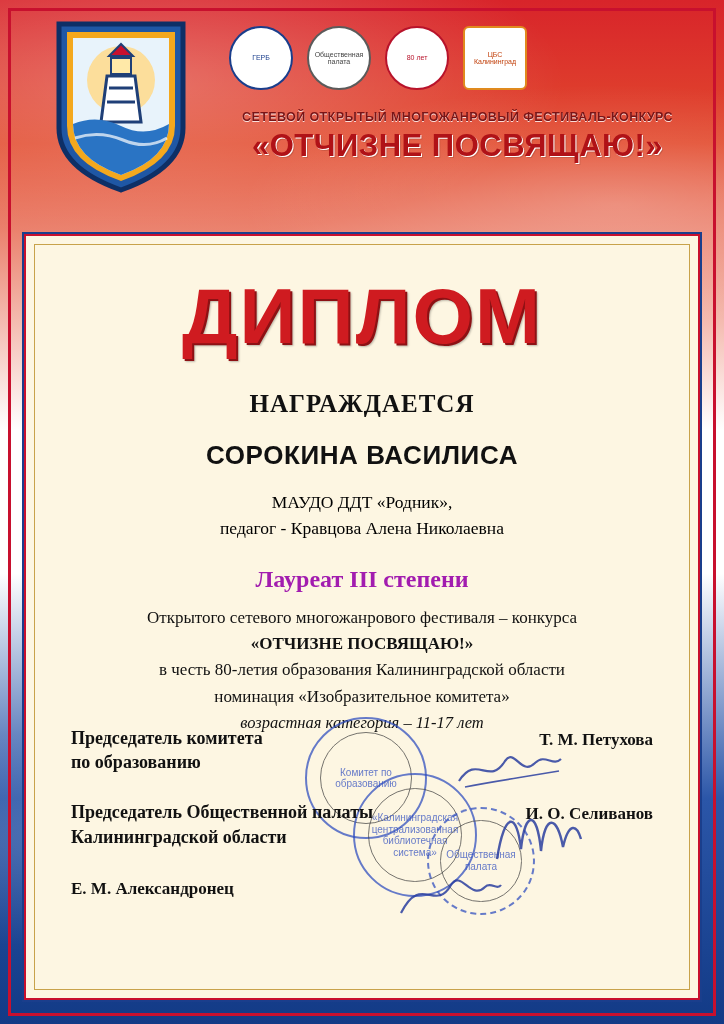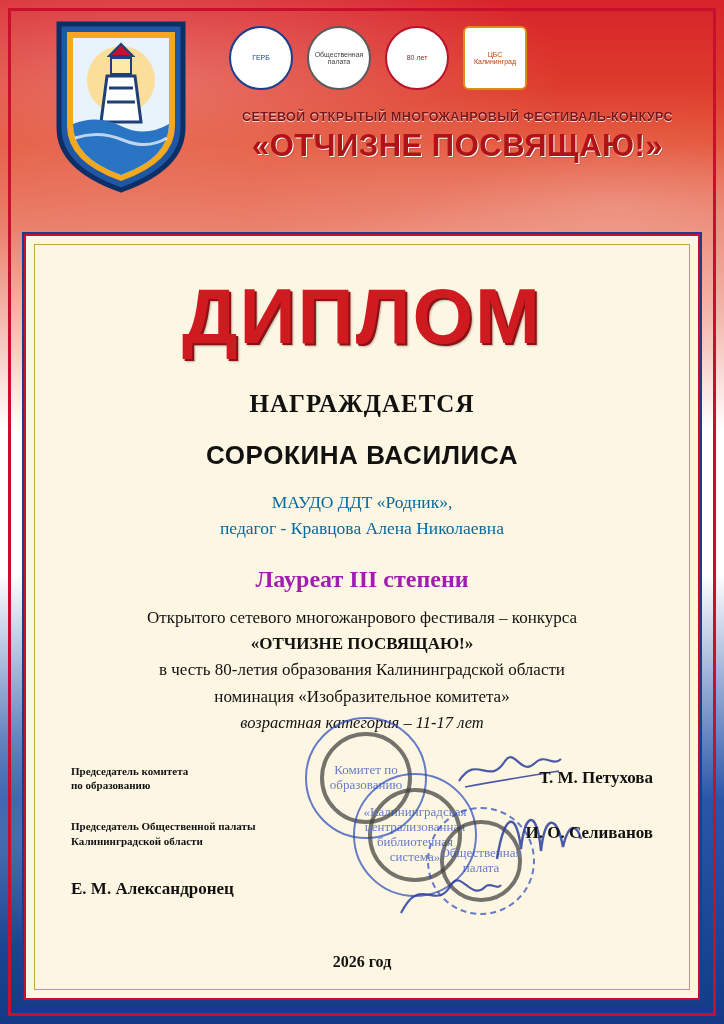--- a/index.html
+++ b/index.html
@@ -103,21 +103,21 @@
     font-family:"Liberation Serif", serif;
     font-weight:bold;font-size:25px;letter-spacing:1px;color:#111;
   }
   .name{
     text-align:center;margin-top:22px;
     font-family:"Liberation Sans", sans-serif;
     font-weight:bold;font-size:26px;letter-spacing:.6px;color:#111;
   }
   .org{
     text-align:center;margin-top:18px;line-height:1.5;
-    font-size:17.5px;color:#0369a1;
+    font-size:17.5px;color:#000000;
   }
   .degree{
     text-align:center;margin-top:24px;
     font-weight:bold;font-size:24px;color:#a21caf;
   }
   .details{
     text-align:center;margin-top:12px;line-height:1.55;
     font-size:17px;color:#111;
   }
   .details .bold{font-weight:bold;}
@@ -125,43 +125,43 @@
 
   
   .signatures{
     position:absolute;left:36px;right:36px;bottom:64px;
   }
   .sigrow{
     display:flex;justify-content:space-between;align-items:flex-start;
     margin-bottom:26px;
   }
   .sigrole{
-    font-weight:bold;font-size:11px;line-height:1.35;color:#111;text-align:left;
+    font-weight:bold;font-size:18px;line-height:1.35;color:#111;text-align:left;
     white-space:pre-line;
   }
   .signame{
     font-weight:bold;font-size:17px;color:#111;text-align:right;white-space:nowrap;padding-top:4px;
   }
   .year{
     position:absolute;left:0;right:0;bottom:18px;text-align:center;
     font-weight:bold;font-size:16px;color:#111;
   }
 
   
   .stamp{
     position:absolute;border-radius:50%;
     border:2px solid #2c4bbf;color:#2c4bbf;
     display:flex;align-items:center;justify-content:center;
     text-align:center;font-family:"Liberation Sans", sans-serif;
     opacity:.72;pointer-events:none;
   }
   .stamp .inner{
-    border:4px solid #404040;border-radius:50%;
+    border:1px solid #404040;border-radius:50%;
     width:78%;height:78%;display:flex;align-items:center;justify-content:center;
-    font-size:13px;line-height:1.15;padding:4px;box-sizing:border-box;font-family:Liberation Serif, serif;
+    font-size:10px;line-height:1.15;padding:4px;box-sizing:border-box;
   }
   .stamp1{left:270px;bottom:150px;width:118px;height:118px;}
   .stamp2{left:318px;bottom:92px;width:120px;height:120px;}
   .stamp3{left:392px;bottom:74px;width:104px;height:104px;border-style:dashed;}
   .sig-scribble{position:absolute;opacity:.85;pointer-events:none;}
 </style>
 </head>
 <body>
 
 <div class="page">
@@ -258,16 +258,15 @@
         <div class="sigrow">
           <div class="sigrole">Председатель Общественной палаты
 Калининградской области</div>
           <div class="signame">И. О. Селиванов</div>
         </div>
         <div class="sigrow">
           <div class="signame">Е. М. Александронец</div>
         </div>
       </div>
 
-      <div class="year">2026 год</div>
     </div>
   </div>
 </div>
 
 </body></html>

